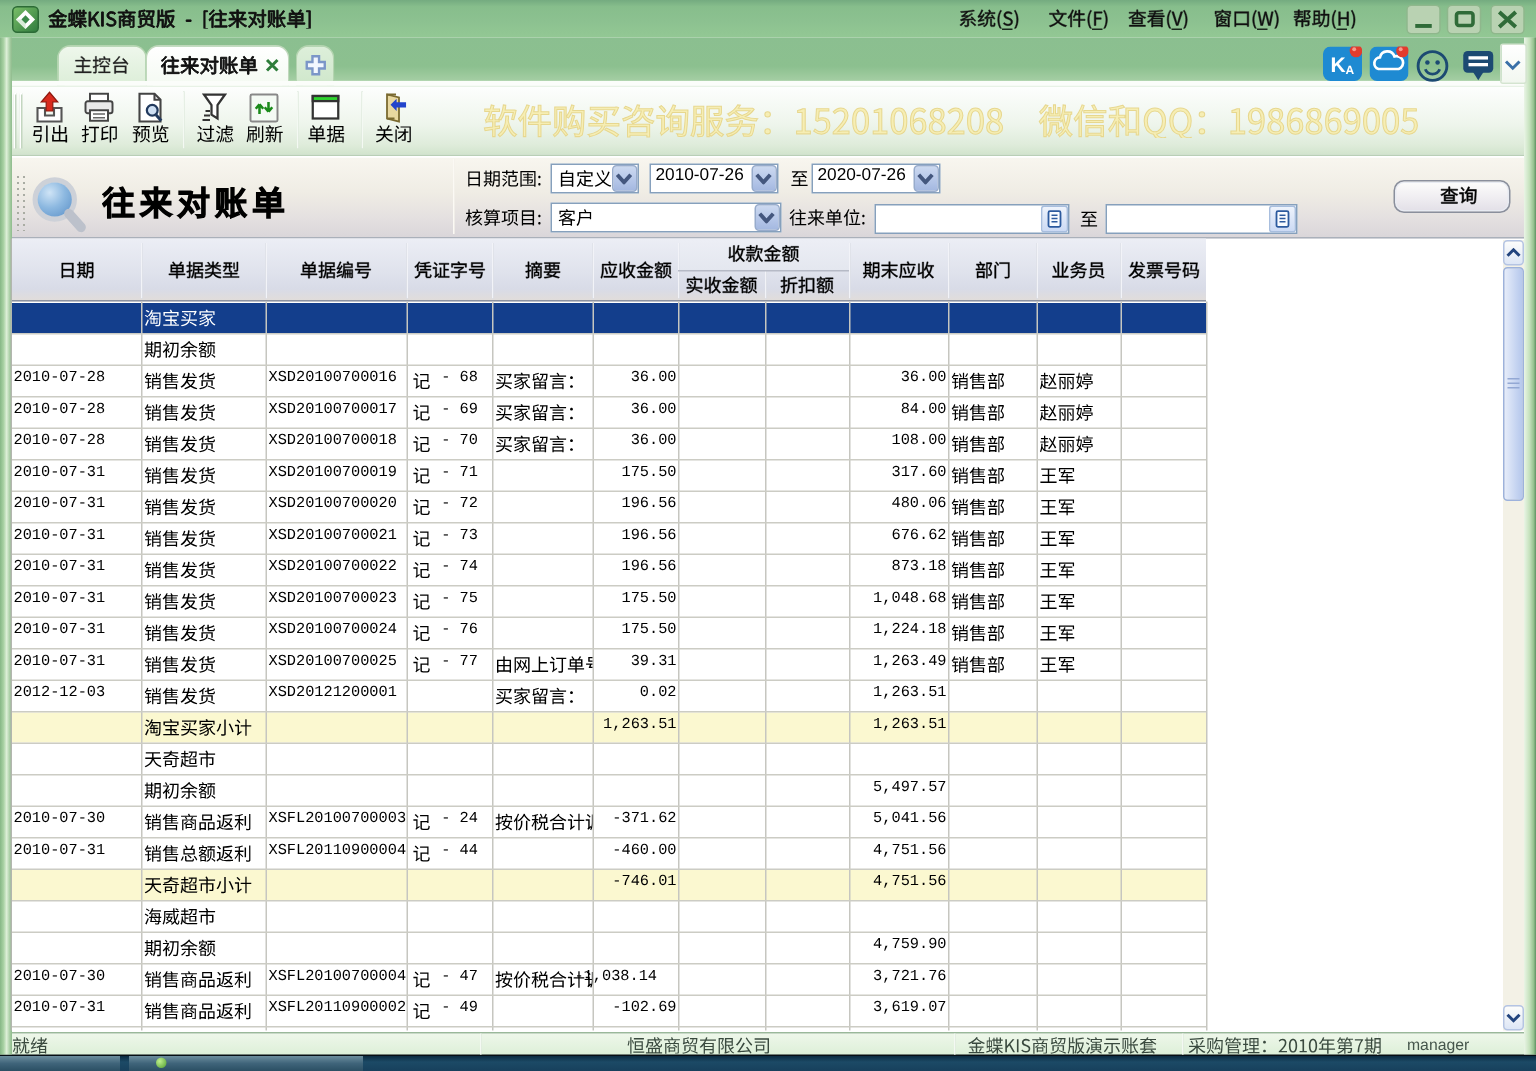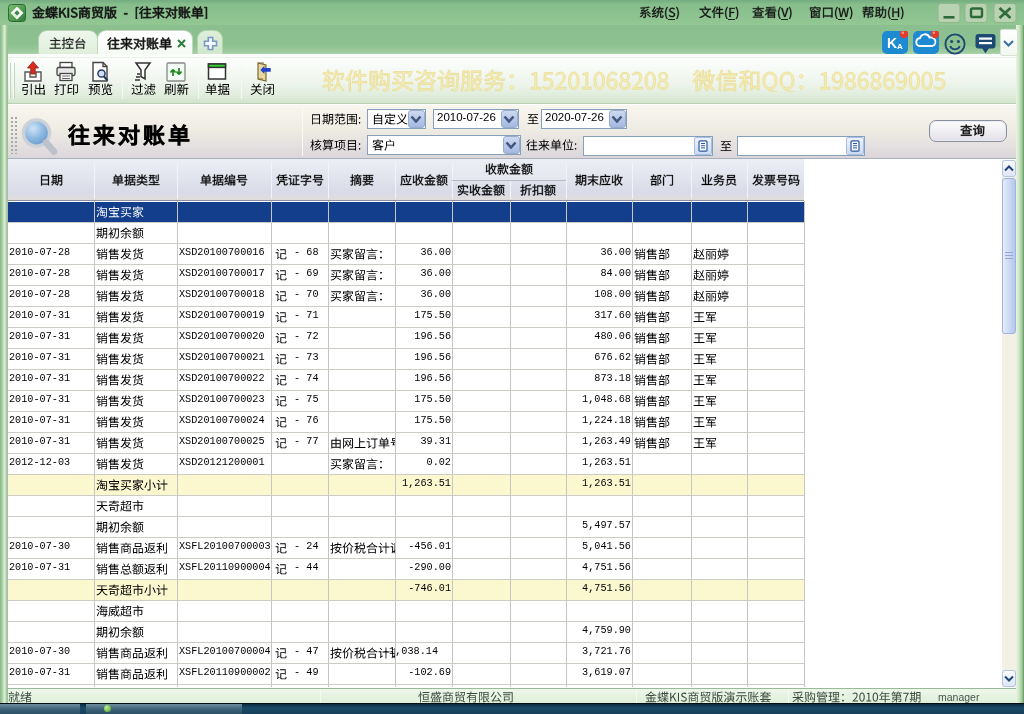--- a/index.html
+++ b/index.html
@@ -1175,41 +1175,41 @@
     <div class="ab" style="left:330px;top:541.64px;width:65px;height:14px;overflow:hidden">
       <svg class="t" width="72.0" height="12" viewBox="0 -88 600.0 100" fill="#000">
         <use href="#g130" x="0"></use>
         <use href="#g131" x="100"></use>
         <use href="#g132" x="200"></use>
         <use href="#g133" x="300"></use>
         <use href="#g134" x="400"></use>
         <use href="#g135" x="500"></use>
       </svg>
     </div>
-    <div class="ab" style="right:573px;top:541.9px;font:10.2px 'Liberation Mono',monospace;color:#000;line-height:10.2px;white-space:pre">-456.01</div>
+    <div class="ab" style="right:573px;top:541.9px;font:10.2px 'Liberation Mono',monospace;color:#000;line-height:10.2px;white-space:pre">-371.62</div>
     <div class="ab" style="right:393px;top:541.9px;font:10.2px 'Liberation Mono',monospace;color:#000;line-height:10.2px;white-space:pre">5,041.56</div>
     <div class="ab" style="left:9px;top:562.9px;font:10.2px 'Liberation Mono',monospace;color:#000;line-height:10.2px;white-space:pre">2010-07-31</div>
     <div class="ab" style="left:96px;top:562.64px">
       <svg class="t" width="72.0" height="12" viewBox="0 -88 600.0 100" fill="#000">
         <use href="#g112" x="0"></use>
         <use href="#g113" x="100"></use>
         <use href="#g136" x="200"></use>
         <use href="#g94" x="300"></use>
         <use href="#g128" x="400"></use>
         <use href="#g129" x="500"></use>
       </svg>
     </div>
     <div class="ab" style="left:179px;top:562.9px;font:10.2px 'Liberation Mono',monospace;color:#000;line-height:10.2px;white-space:pre">XSFL20110900004</div>
     <div class="ab" style="left:275px;top:562.64px">
       <svg class="t" width="12.0" height="12" viewBox="0 -88 100.0 100" fill="#000">
         <use href="#g115" x="0"></use>
       </svg>
     </div>
     <div class="ab" style="left:288px;top:562.9px;font:10.2px 'Liberation Mono',monospace;color:#000;line-height:10.2px;white-space:pre"> - 44</div>
-    <div class="ab" style="right:573px;top:562.9px;font:10.2px 'Liberation Mono',monospace;color:#000;line-height:10.2px;white-space:pre">-290.00</div>
+    <div class="ab" style="right:573px;top:562.9px;font:10.2px 'Liberation Mono',monospace;color:#000;line-height:10.2px;white-space:pre">-460.00</div>
     <div class="ab" style="right:393px;top:562.9px;font:10.2px 'Liberation Mono',monospace;color:#000;line-height:10.2px;white-space:pre">4,751.56</div>
     <div class="ab" style="left:9px;top:646.9px;font:10.2px 'Liberation Mono',monospace;color:#000;line-height:10.2px;white-space:pre">2010-07-30</div>
     <div class="ab" style="left:96px;top:646.64px">
       <svg class="t" width="72.0" height="12" viewBox="0 -88 600.0 100" fill="#000">
         <use href="#g112" x="0"></use>
         <use href="#g113" x="100"></use>
         <use href="#g5" x="200"></use>
         <use href="#g127" x="300"></use>
         <use href="#g128" x="400"></use>
         <use href="#g129" x="500"></use>

